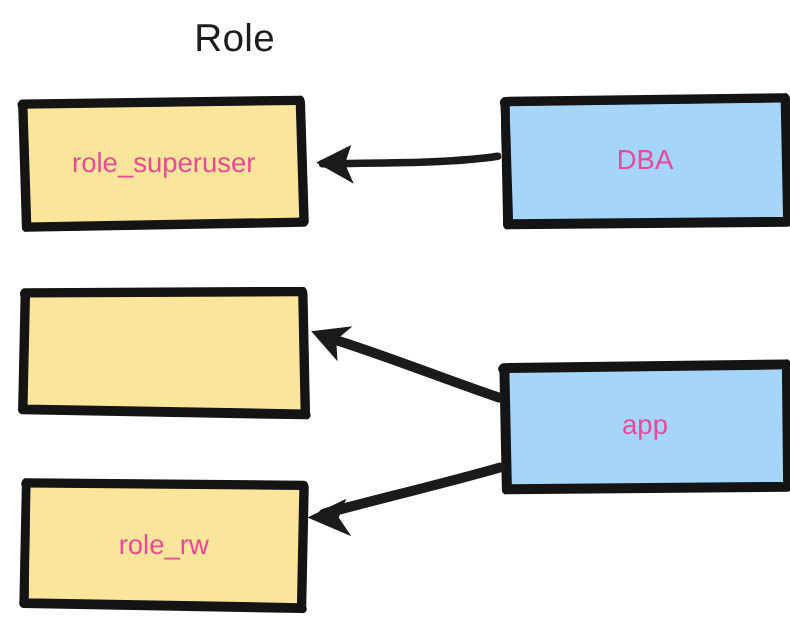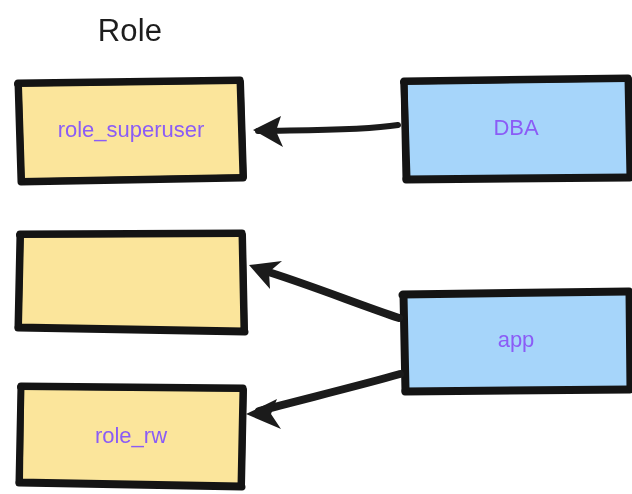--- a/index.html
+++ b/index.html
@@ -15,37 +15,37 @@
     overflow: hidden;
     font-family: "Liberation Sans", sans-serif;
   }
   .col-header {
     position: absolute;
     font-size: 31px;
     color: #1d1d1d;
     font-weight: 400;
     letter-spacing: 0.2px;
     white-space: nowrap;
-    text-align: center;
+    text-align: right;
   }
   #hdr-role { left: 40px; top: 13px; width: 180px; }
   #hdr-user { left: 424px; top: 13px; width: 180px; }
 
   .node {
     position: absolute;
     box-sizing: border-box;
   }
   .node .label {
     position: absolute;
     left: 0; right: 0;
     top: 50%;
     transform: translateY(-52%);
     text-align: center;
     font-size: 22px;
-    color: #8b5cf6;
+    color: #ec4899;
     white-space: nowrap;
     z-index: 3;
     pointer-events: none;
   }
   .node svg {
     position: absolute;
     left: 0; top: 0;
     overflow: visible;
   }
   svg.arrow-layer {

